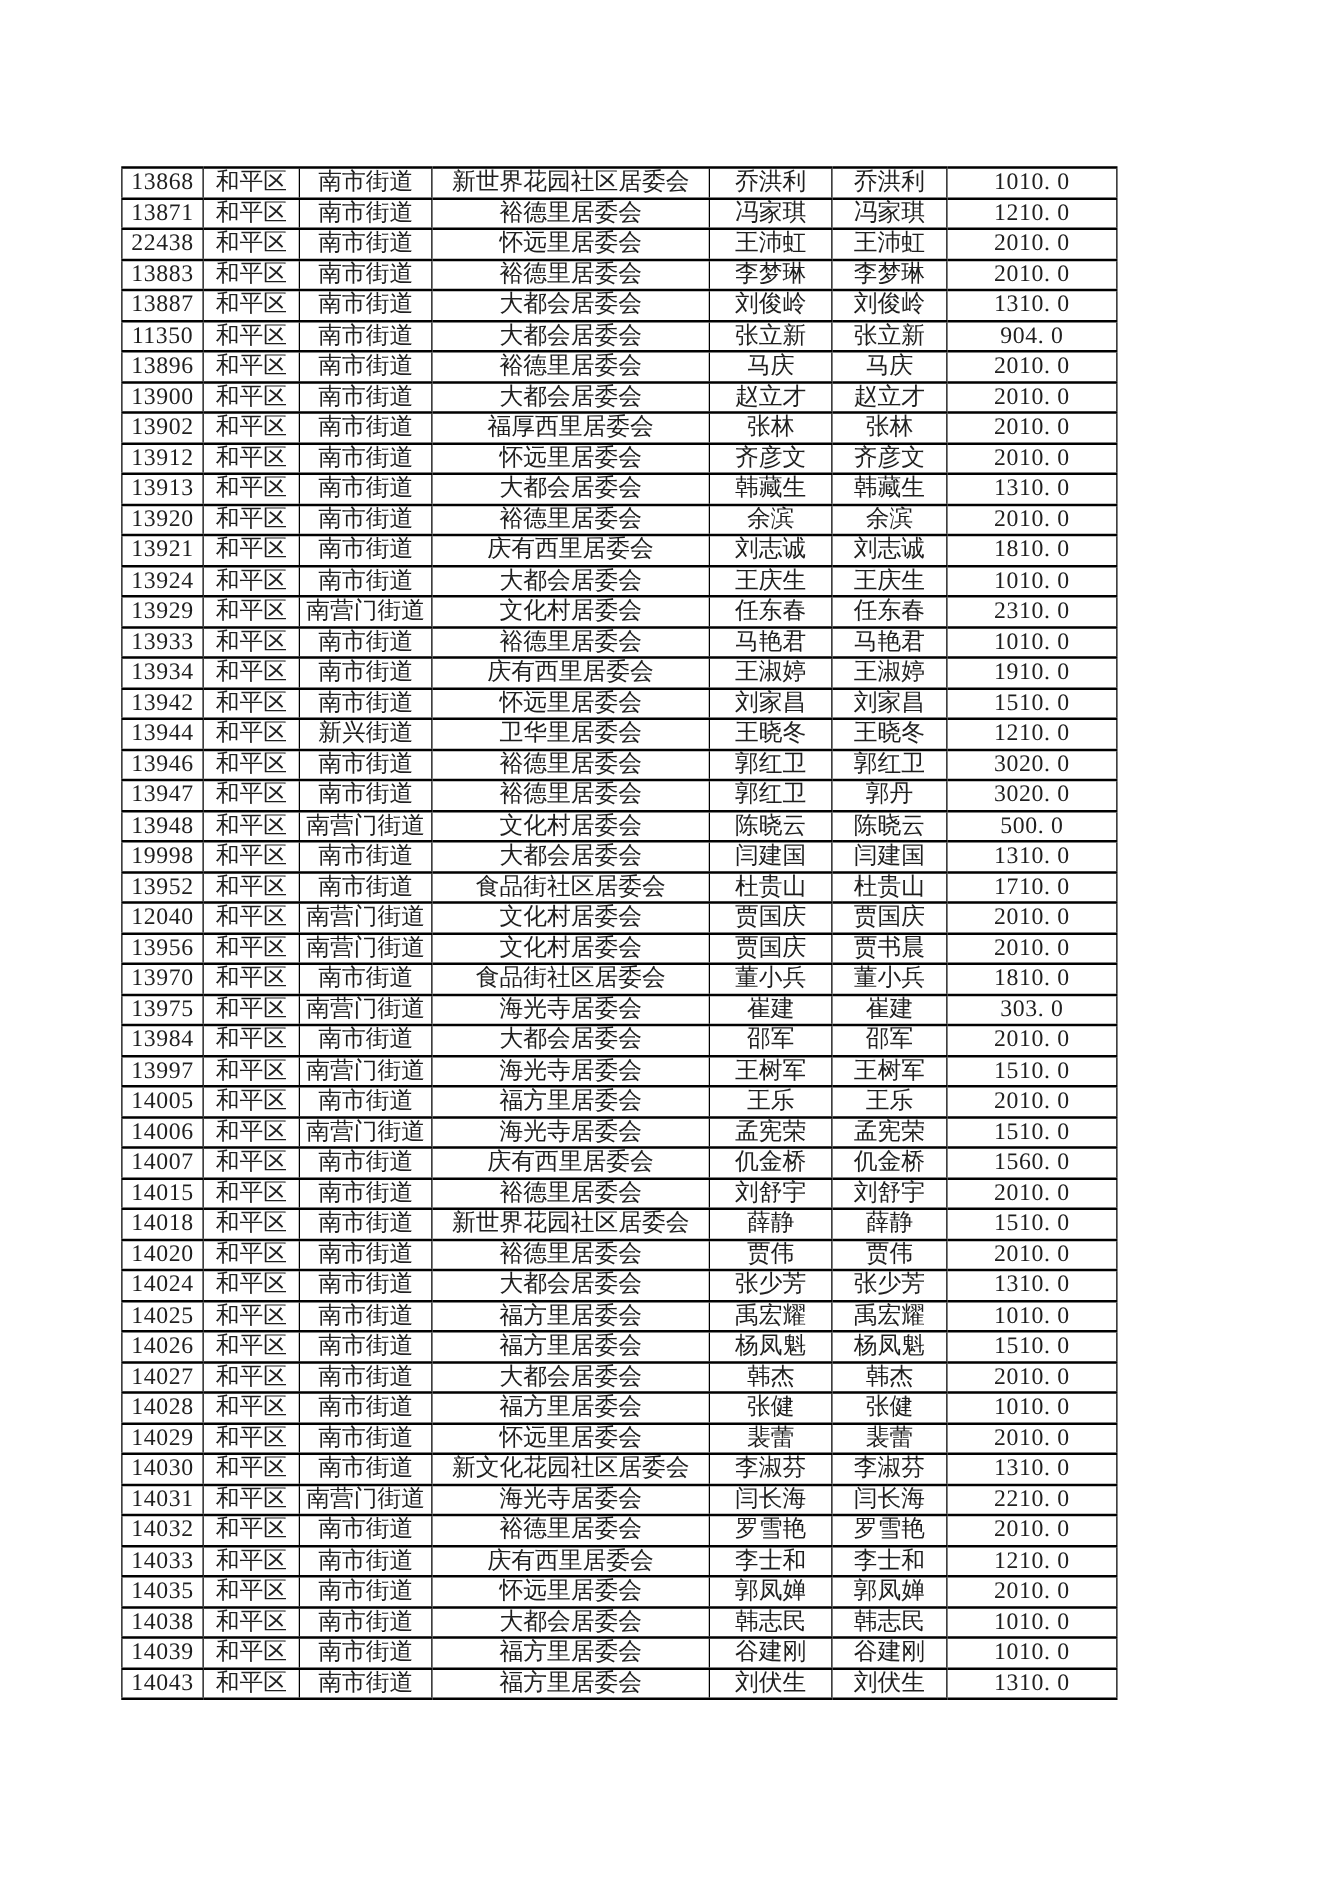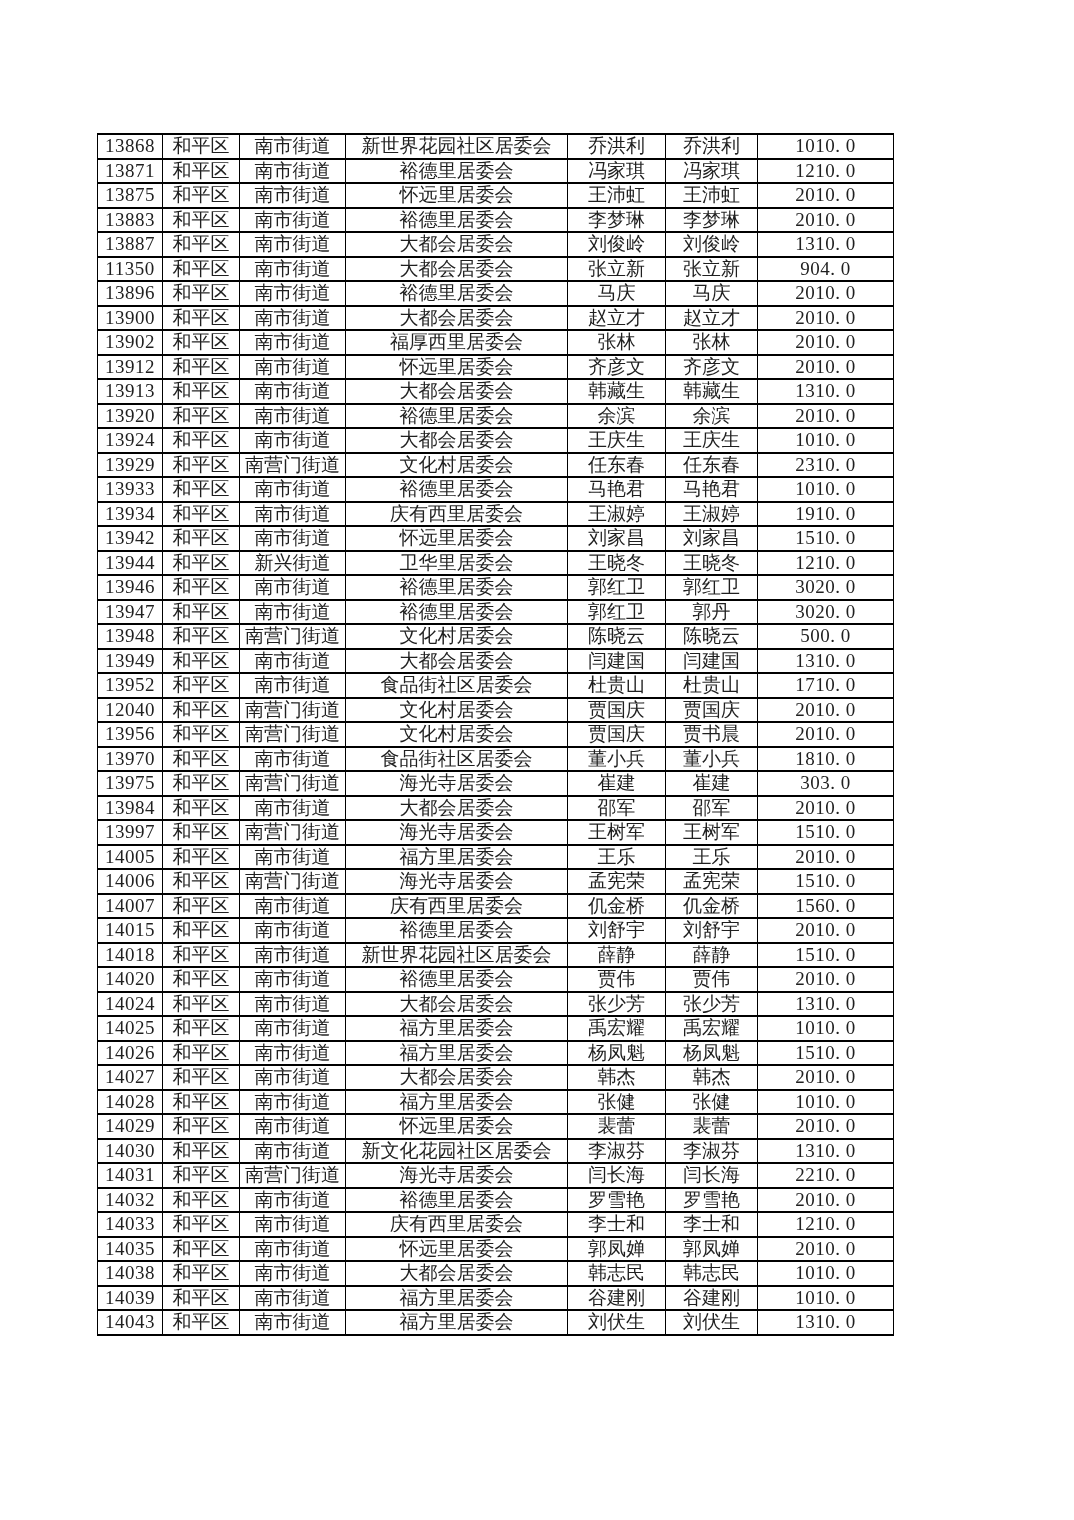--- a/index.html
+++ b/index.html
@@ -68,21 +68,21 @@
         <tr>
           <td class="c0">13871</td>
           <td class="c1">和平区</td>
           <td class="c2">南市街道</td>
           <td class="c3">裕德里居委会</td>
           <td class="c4">冯家琪</td>
           <td class="c5">冯家琪</td>
           <td class="c6">1210. 0</td>
         </tr>
         <tr>
-          <td class="c0">13875</td>
+          <td class="c0">22438</td>
           <td class="c1">和平区</td>
           <td class="c2">南市街道</td>
           <td class="c3">怀远里居委会</td>
           <td class="c4">王沛虹</td>
           <td class="c5">王沛虹</td>
           <td class="c6">2010. 0</td>
         </tr>
         <tr>
           <td class="c0">13883</td>
           <td class="c1">和平区</td>
@@ -156,20 +156,29 @@
           <td class="c6">1310. 0</td>
         </tr>
         <tr>
           <td class="c0">13920</td>
           <td class="c1">和平区</td>
           <td class="c2">南市街道</td>
           <td class="c3">裕德里居委会</td>
           <td class="c4">余滨</td>
           <td class="c5">余滨</td>
           <td class="c6">2010. 0</td>
+        </tr>
+        <tr>
+          <td class="c0">13921</td>
+          <td class="c1">和平区</td>
+          <td class="c2">南市街道</td>
+          <td class="c3">庆有西里居委会</td>
+          <td class="c4">刘志诚</td>
+          <td class="c5">刘志诚</td>
+          <td class="c6">1810. 0</td>
         </tr>
         <tr>
           <td class="c0">13924</td>
           <td class="c1">和平区</td>
           <td class="c2">南市街道</td>
           <td class="c3">大都会居委会</td>
           <td class="c4">王庆生</td>
           <td class="c5">王庆生</td>
           <td class="c6">1010. 0</td>
         </tr>
@@ -239,21 +248,21 @@
         <tr>
           <td class="c0">13948</td>
           <td class="c1">和平区</td>
           <td class="c2">南营门街道</td>
           <td class="c3">文化村居委会</td>
           <td class="c4">陈晓云</td>
           <td class="c5">陈晓云</td>
           <td class="c6">500. 0</td>
         </tr>
         <tr>
-          <td class="c0">13949</td>
+          <td class="c0">19998</td>
           <td class="c1">和平区</td>
           <td class="c2">南市街道</td>
           <td class="c3">大都会居委会</td>
           <td class="c4">闫建国</td>
           <td class="c5">闫建国</td>
           <td class="c6">1310. 0</td>
         </tr>
         <tr>
           <td class="c0">13952</td>
           <td class="c1">和平区</td>

